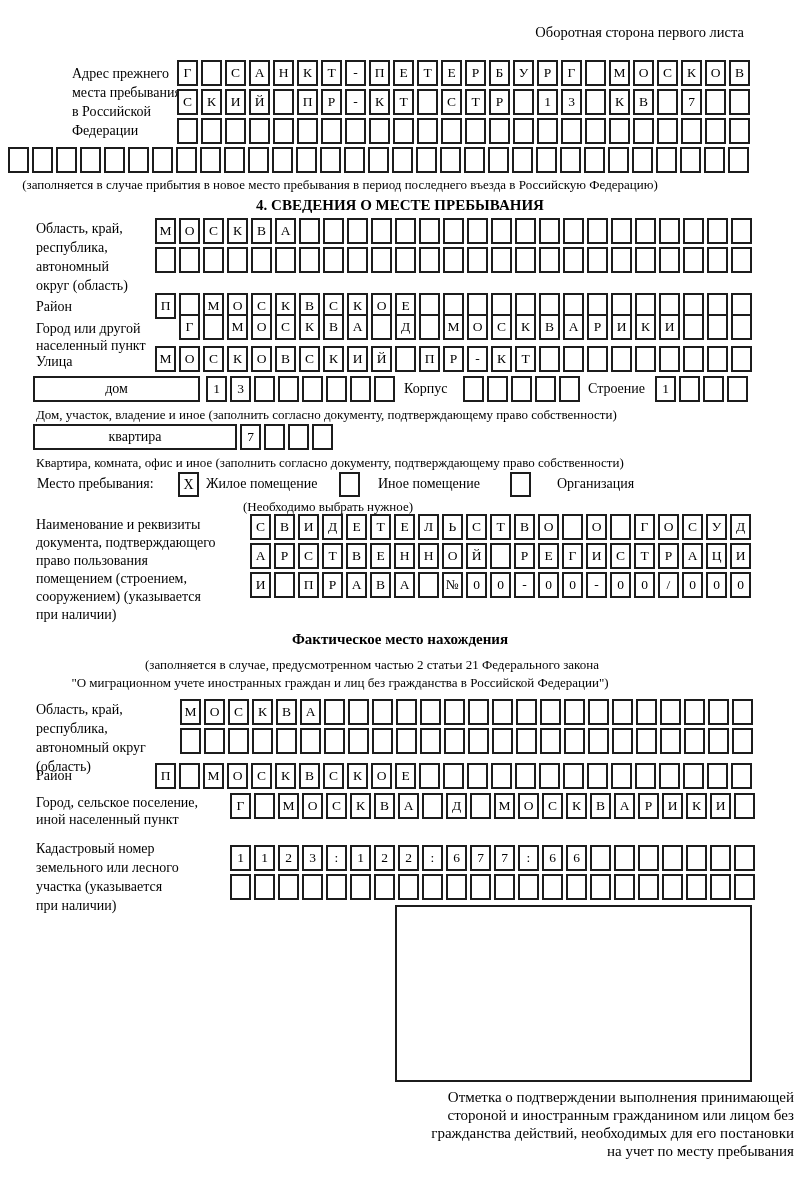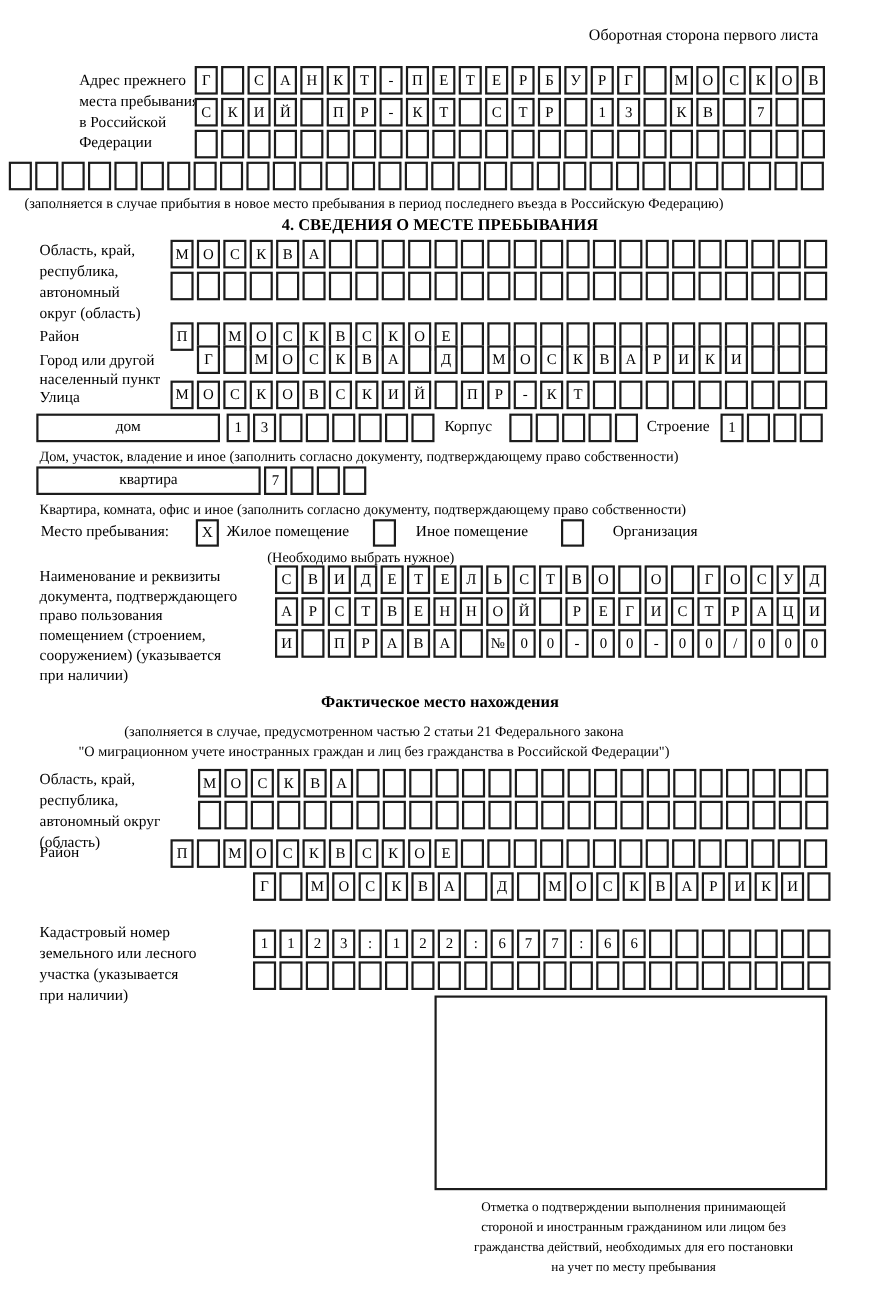--- a/index.html
+++ b/index.html
@@ -27,22 +27,22 @@
   }
   .chk{
     position:absolute;box-sizing:border-box;width:21px;height:25px;border:2px solid #1c1c1c;
     display:flex;align-items:center;justify-content:center;font-size:14px;background:#fff;
   }
   .stamp-box{
     position:absolute;left:395px;top:905px;width:357px;height:177px;
     box-sizing:border-box;border:2px solid #1c1c1c;background:#fff;
   }
   .mark-caption{
-    position:absolute;left:358px;top:1088px;width:436px;text-align:center;
-    font-size:12px;line-height:18px;white-space:pre-line;
+    position:absolute;left:358px;top:1088px;width:436px;text-align:right;
+    font-size:15px;line-height:18px;white-space:pre-line;
   }
   .doc-label{line-height:18px;}
 </style>
 </head>
 <body>
 
 <div class="page">
 
   <div class="page-title">Оборотная сторона первого листа</div>
 
@@ -433,21 +433,21 @@
         <span class="cbox">0</span>
         <span class="cbox">0</span>
         <span class="cbox">/</span>
         <span class="cbox">0</span>
         <span class="cbox">0</span>
         <span class="cbox">0</span>
       </div>
   </div>
 
   <div class="sec-title" style="top:631px;">Фактическое место нахождения</div>
-  <div class="caption center" style="top:657px;">(заполняется в случае, предусмотренном частью 2 статьи 21 Федерального закона</div>
+  <div class="caption center" style="top:657px;margin-left:32px;">(заполняется в случае, предусмотренном частью 2 статьи 21 Федерального закона</div>
   <div class="caption center" style="top:675px;">"О миграционном учете иностранных граждан и лиц без гражданства в Российской Федерации")</div>
 
   <div class="label" style="left:36px;top:700px;">Область, край,
 республика,
 автономный округ
 (область)</div>
   <div class="rows" style="left:180px;top:699px;">
     <div class="boxrow">
         <span class="cbox">М</span>
         <span class="cbox">О</span>
@@ -524,20 +524,22 @@
       <span class="cbox"></span>
       <span class="cbox"></span>
       <span class="cbox"></span>
       <span class="cbox"></span>
       <span class="cbox"></span>
       <span class="cbox"></span>
       <span class="cbox"></span>
       <span class="cbox"></span>
     </div>
 
+  <div class="label" style="left:36px;top:794px;line-height:17px;">Город, сельское поселение,
+иной населенный пункт</div>
   <div class="boxrow abs" style="left:230px;top:793px;">
       <span class="cbox">Г</span>
       <span class="cbox"></span>
       <span class="cbox">М</span>
       <span class="cbox">О</span>
       <span class="cbox">С</span>
       <span class="cbox">К</span>
       <span class="cbox">В</span>
       <span class="cbox">А</span>
       <span class="cbox"></span>

